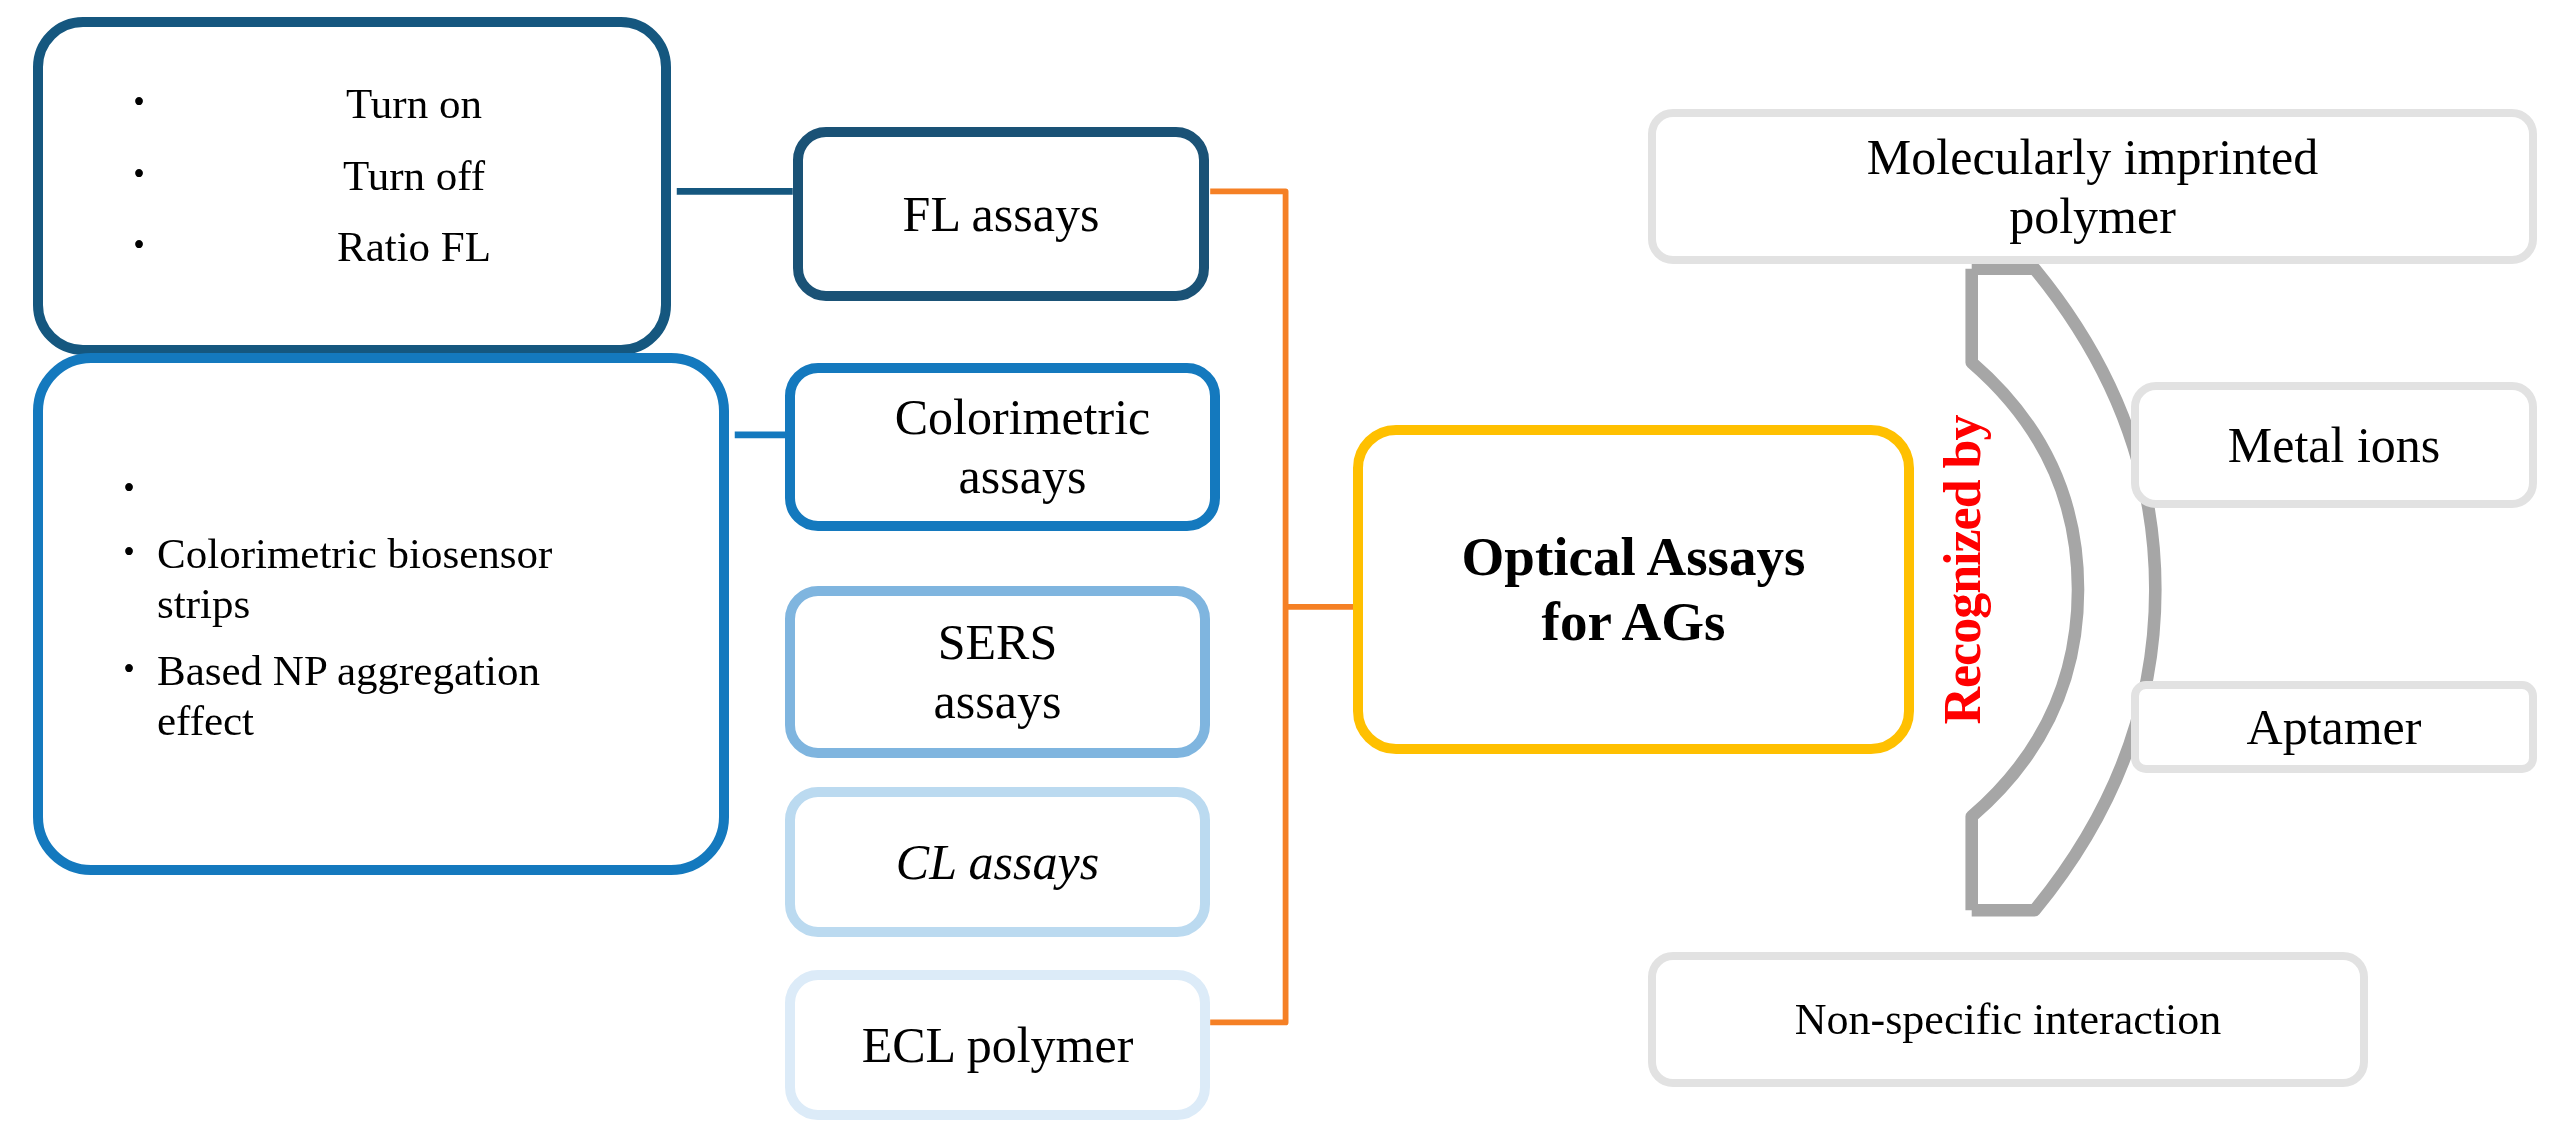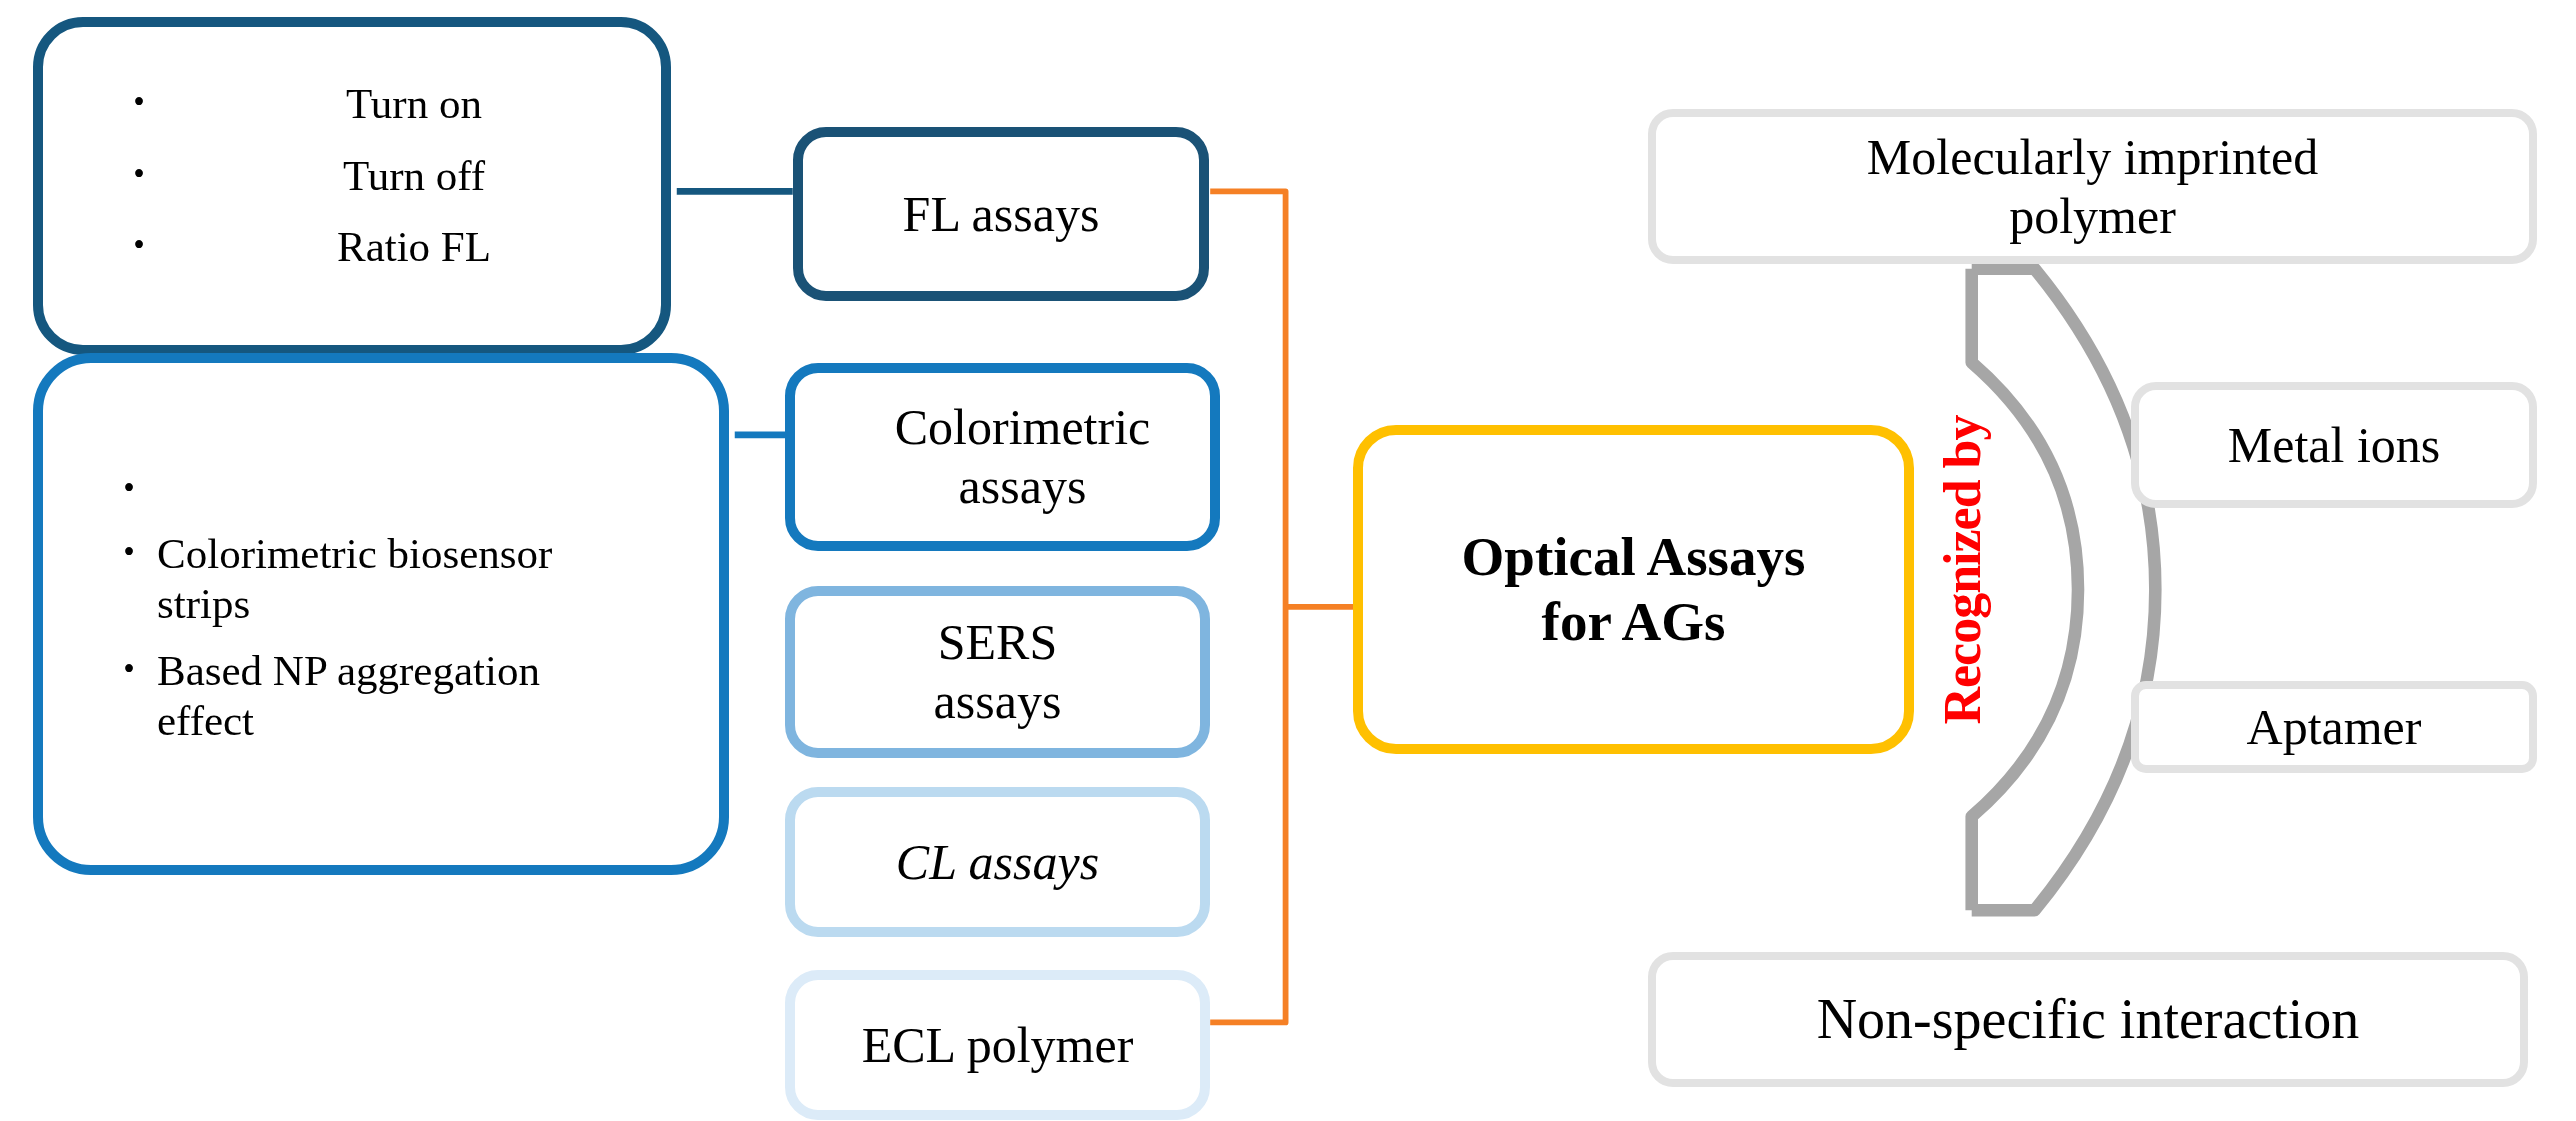--- a/index.html
+++ b/index.html
@@ -58,21 +58,21 @@
   #box-colorimetric-details .bullet-list li{margin-bottom:15.5px;}
   #box-colorimetric-details .bullet-list li .txt{max-width:425px;}
 
   
   #box-fl-assays{
     left:793px;top:104px;width:416px;height:174px;
     border:10.6px solid #1A5276;border-radius:33px;
     font-size:50px;
   }
   #box-colorimetric-assays{
-    left:785px;top:340px;width:435px;height:188px;
+    left:785px;top:340px;width:435px;height:168px;
     border:10.6px solid #1479BE;border-radius:33px;
     font-size:50px;
     padding-left:40px;
   }
   #box-sers-assays{
     left:785px;top:563px;width:425px;height:172px;
     border:10.6px solid #7FB5DF;border-radius:33px;
     font-size:50px;
   }
   #box-cl-assays{
@@ -106,23 +106,23 @@
     left:2131px;top:382px;width:406px;height:126px;
     border:8.7px solid #E2E2E2;border-radius:25px;
     font-size:50px;
   }
   #box-aptamer{
     left:2131px;top:681px;width:406px;height:92px;
     border:8.7px solid #E2E2E2;border-radius:15px;
     font-size:50px;
   }
   #box-nonspecific{
-    left:1648px;top:952px;width:880px;height:135px;
+    left:1648px;top:952px;width:720px;height:135px;
     border:8.7px solid #E2E2E2;border-radius:25px;
-    font-size:56px;
+    font-size:44px;
   }
 
   
   #label-recognized-by{
     position:absolute;
     left:1933px;top:367px;
     width:406px;height:58px;
     transform:rotate(-90deg);
     transform-origin:center center;
     margin-left:-174px;margin-top:174px;

